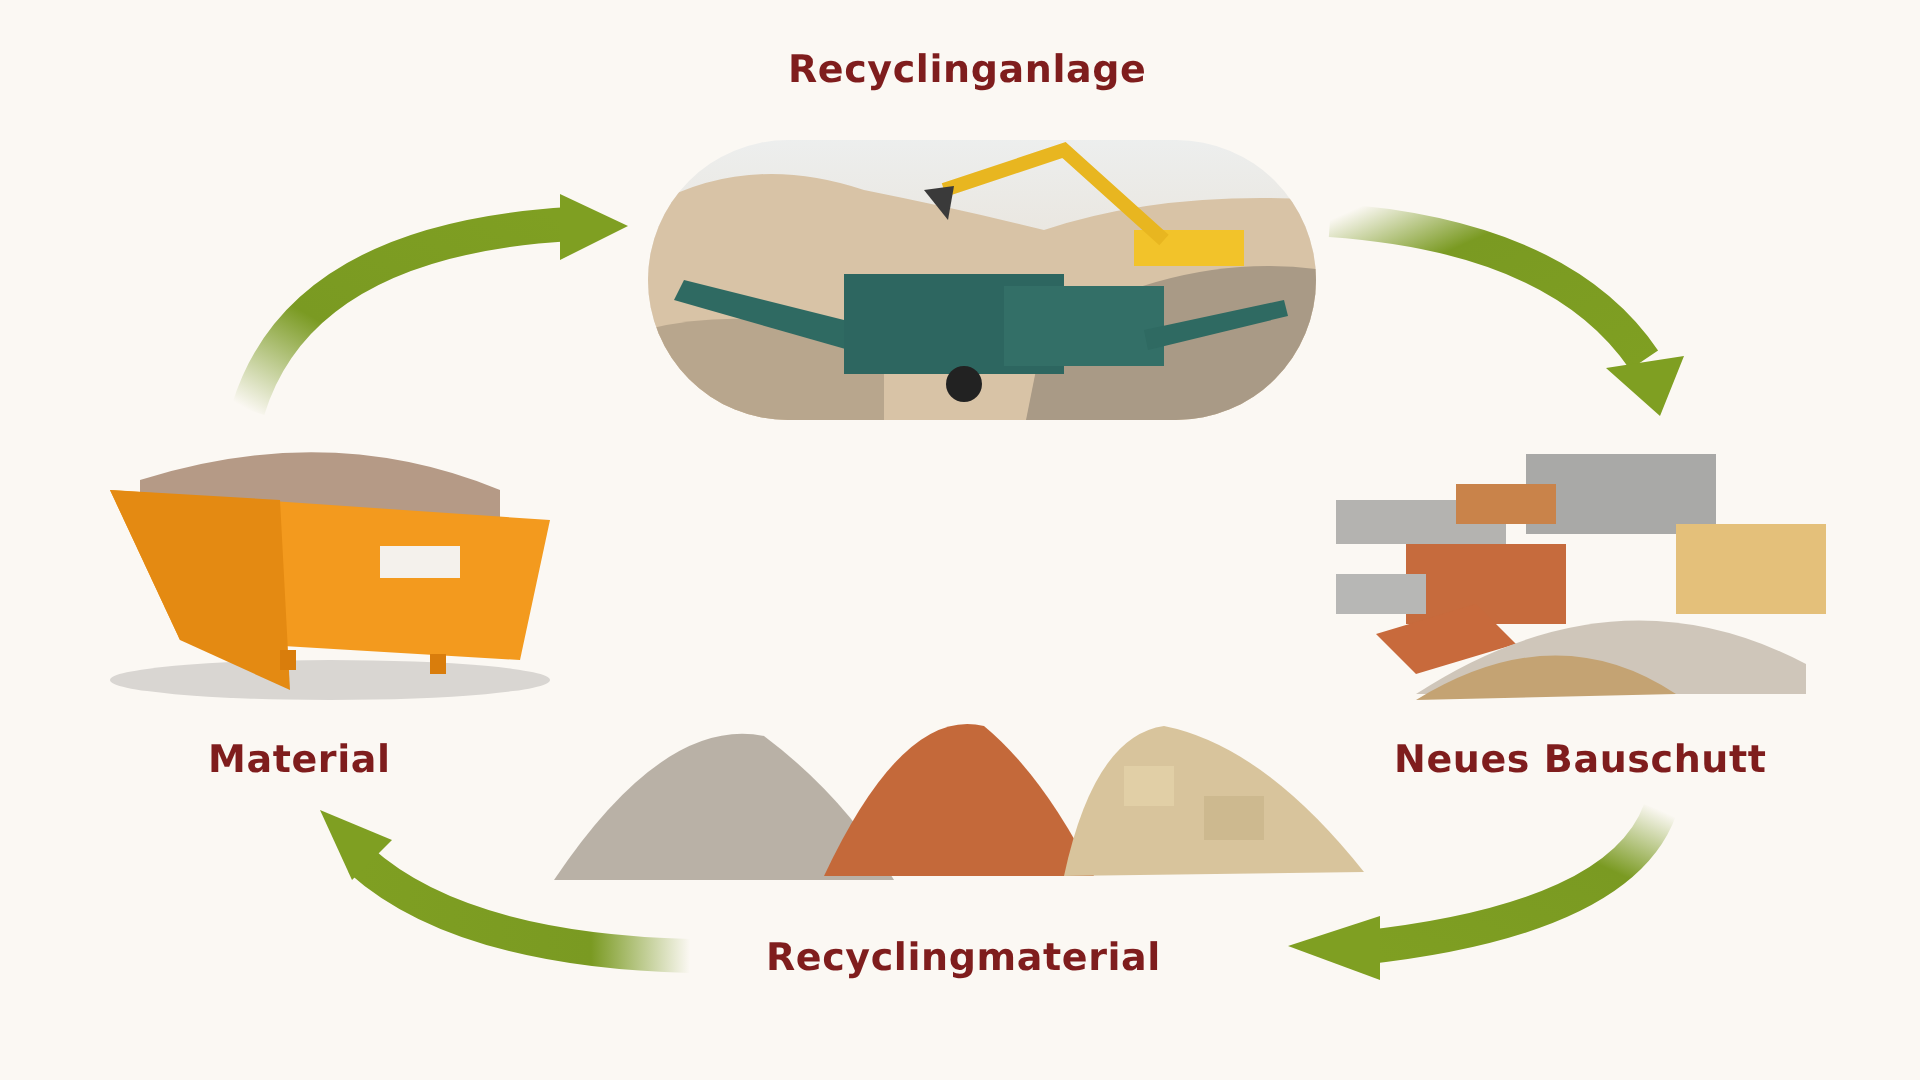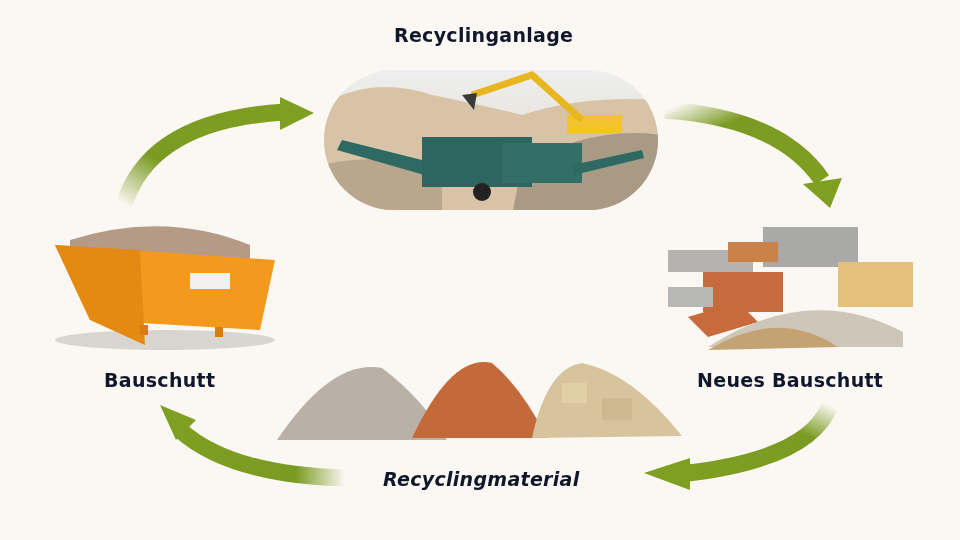--- a/index.html
+++ b/index.html
@@ -3,33 +3,33 @@
 <meta charset="utf-8">
 <style>
   html, body { margin:0; padding:0; }
   body {
     width:960px; height:540px; overflow:hidden;
     background:#fbf8f3;
     font-family:"DejaVu Sans", sans-serif;
     position:relative;
   }
   .label {
-    position:absolute; color:#0f172a; font-weight:bold; font-size:19px;
+    position:absolute; color:#7f1d1d; font-weight:bold; font-size:19px;
     letter-spacing:0.3px; white-space:nowrap;
   }
   .scene { position:absolute; }
   svg { display:block; }
 </style>
 </head>
 <body>
 
 <div class="label" style="left:394px; top:24px;">Recyclinganlage</div>
 <div class="label" style="left:697px; top:369px;">Neues Bauschutt</div>
-<div class="label" style="left:383px; top:468px;font-style:italic;">Recyclingmaterial</div>
-<div class="label" style="left:104px; top:369px;">Bauschutt</div>
+<div class="label" style="left:383px; top:468px;">Recyclingmaterial</div>
+<div class="label" style="left:104px; top:369px;">Material</div>
 
 <svg class="scene" width="960" height="540" style="left:0;top:0;">
   <defs>
     <linearGradient id="g1" x1="0" y1="1" x2="1" y2="0">
       <stop offset="0" stop-color="#7a9a22" stop-opacity="0"></stop>
       <stop offset="0.35" stop-color="#7a9a22"></stop>
       <stop offset="1" stop-color="#7f9f22"></stop>
     </linearGradient>
     <linearGradient id="g2" x1="0" y1="0" x2="1" y2="1">
       <stop offset="0" stop-color="#7a9a22" stop-opacity="0"></stop>

